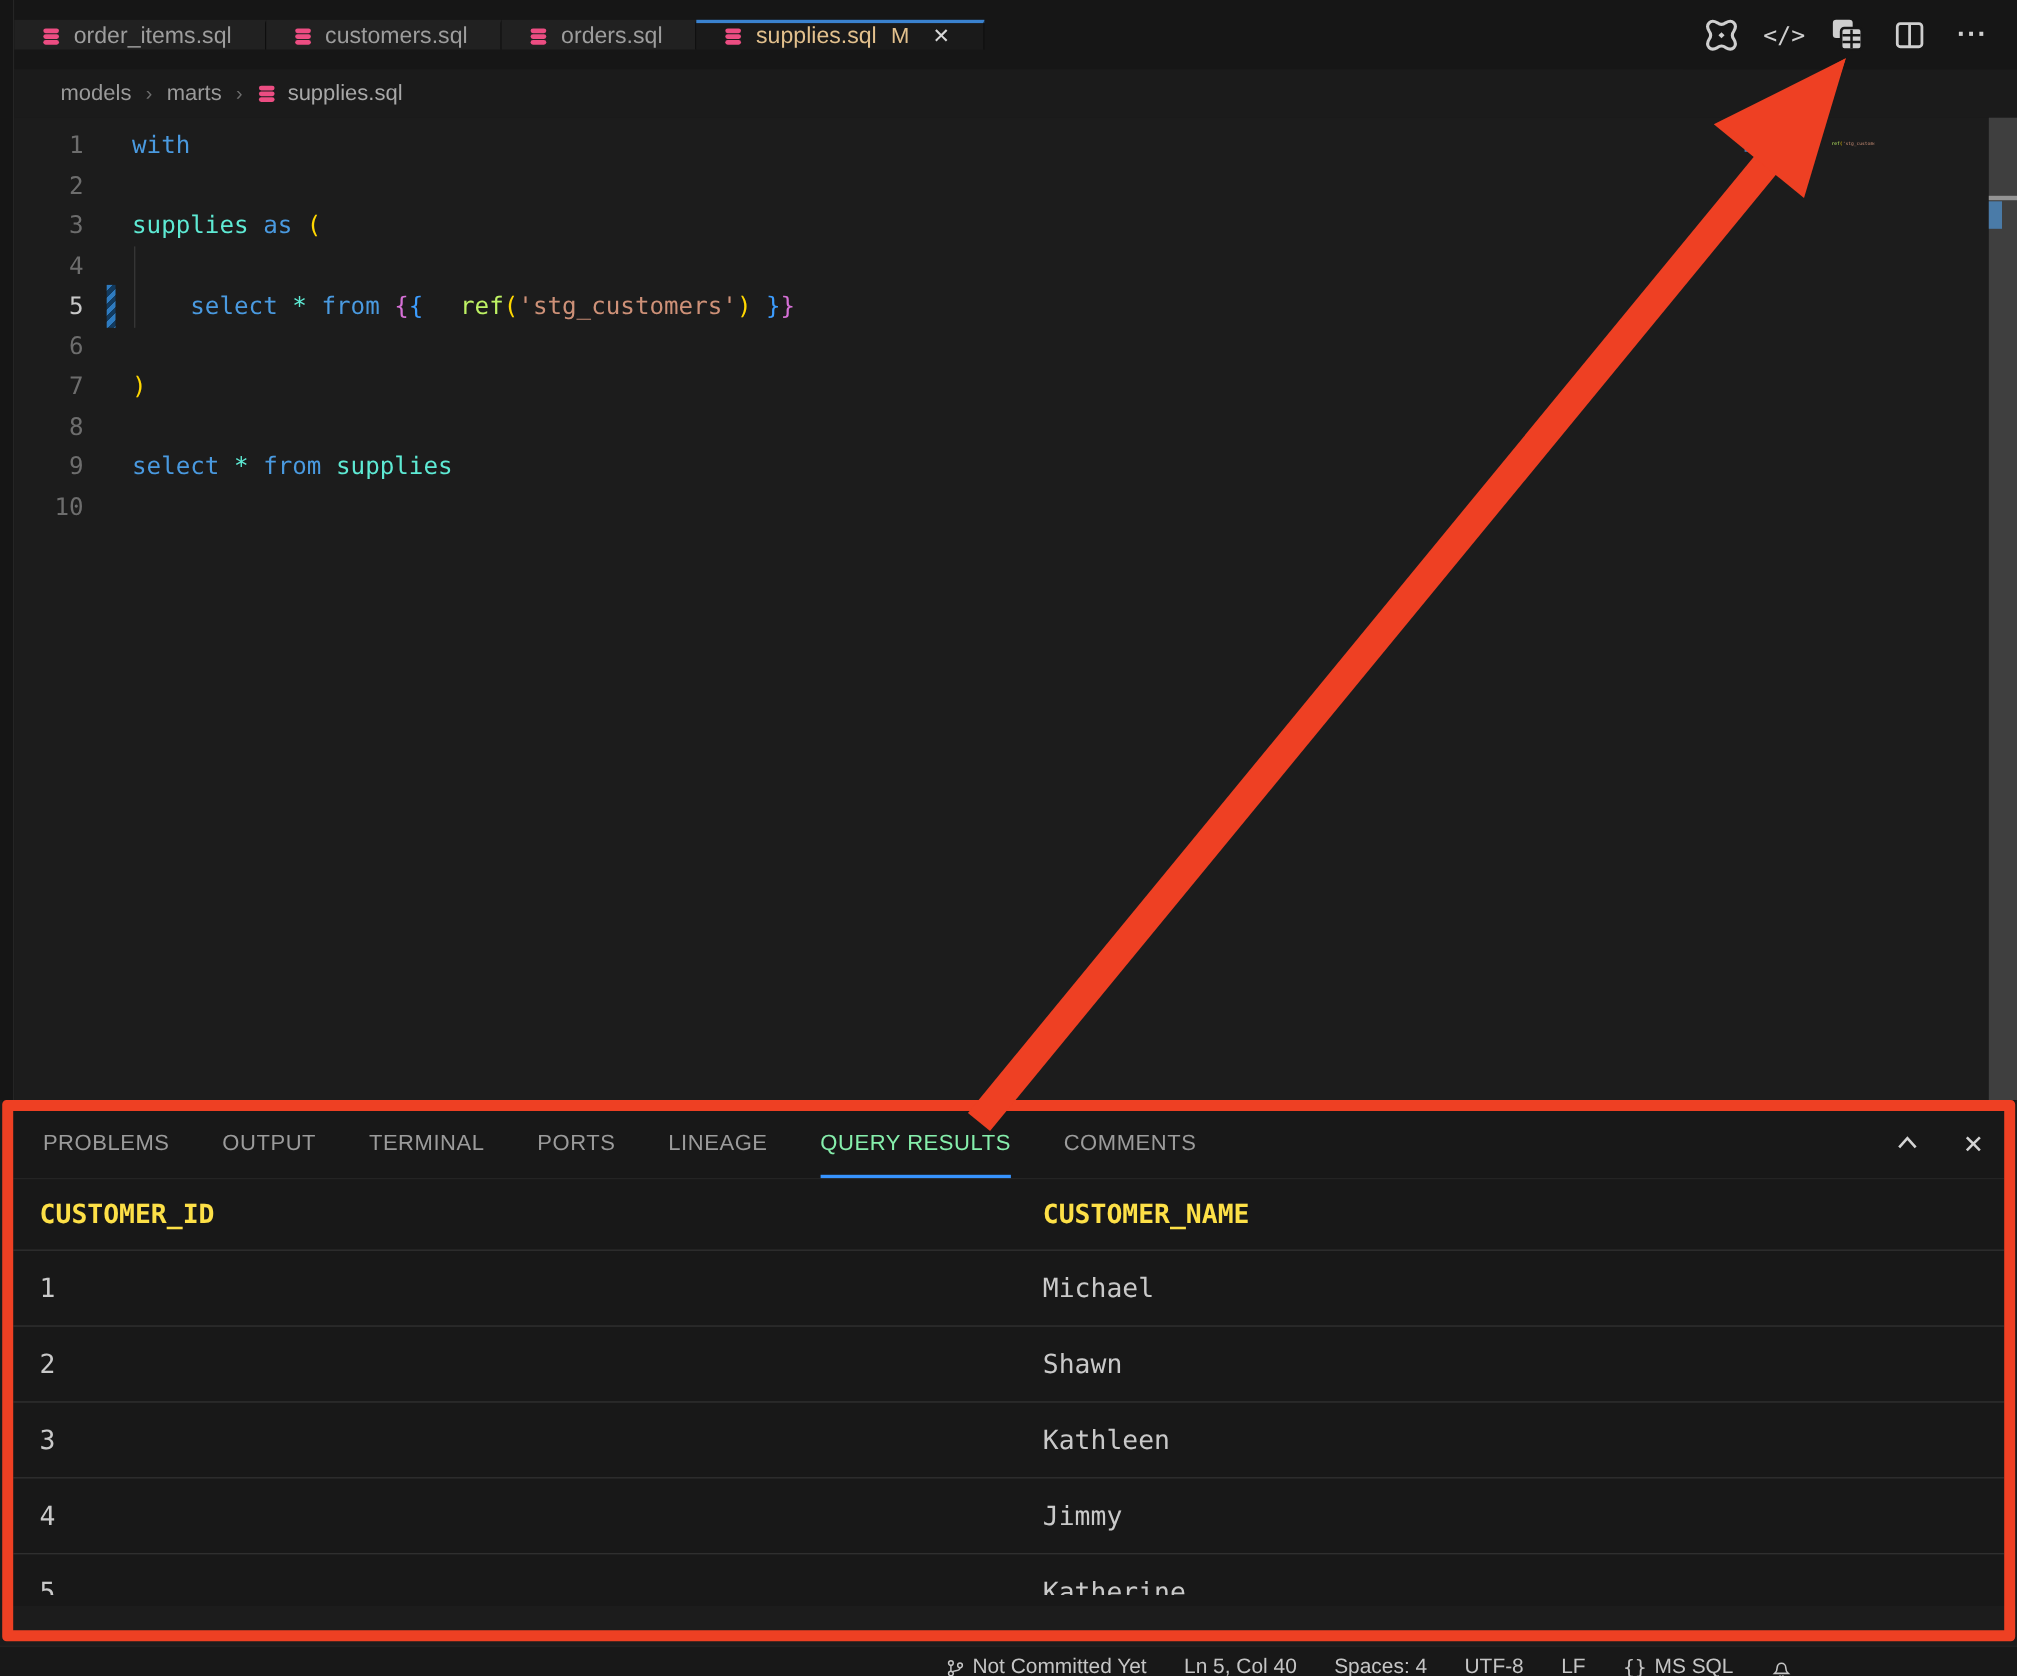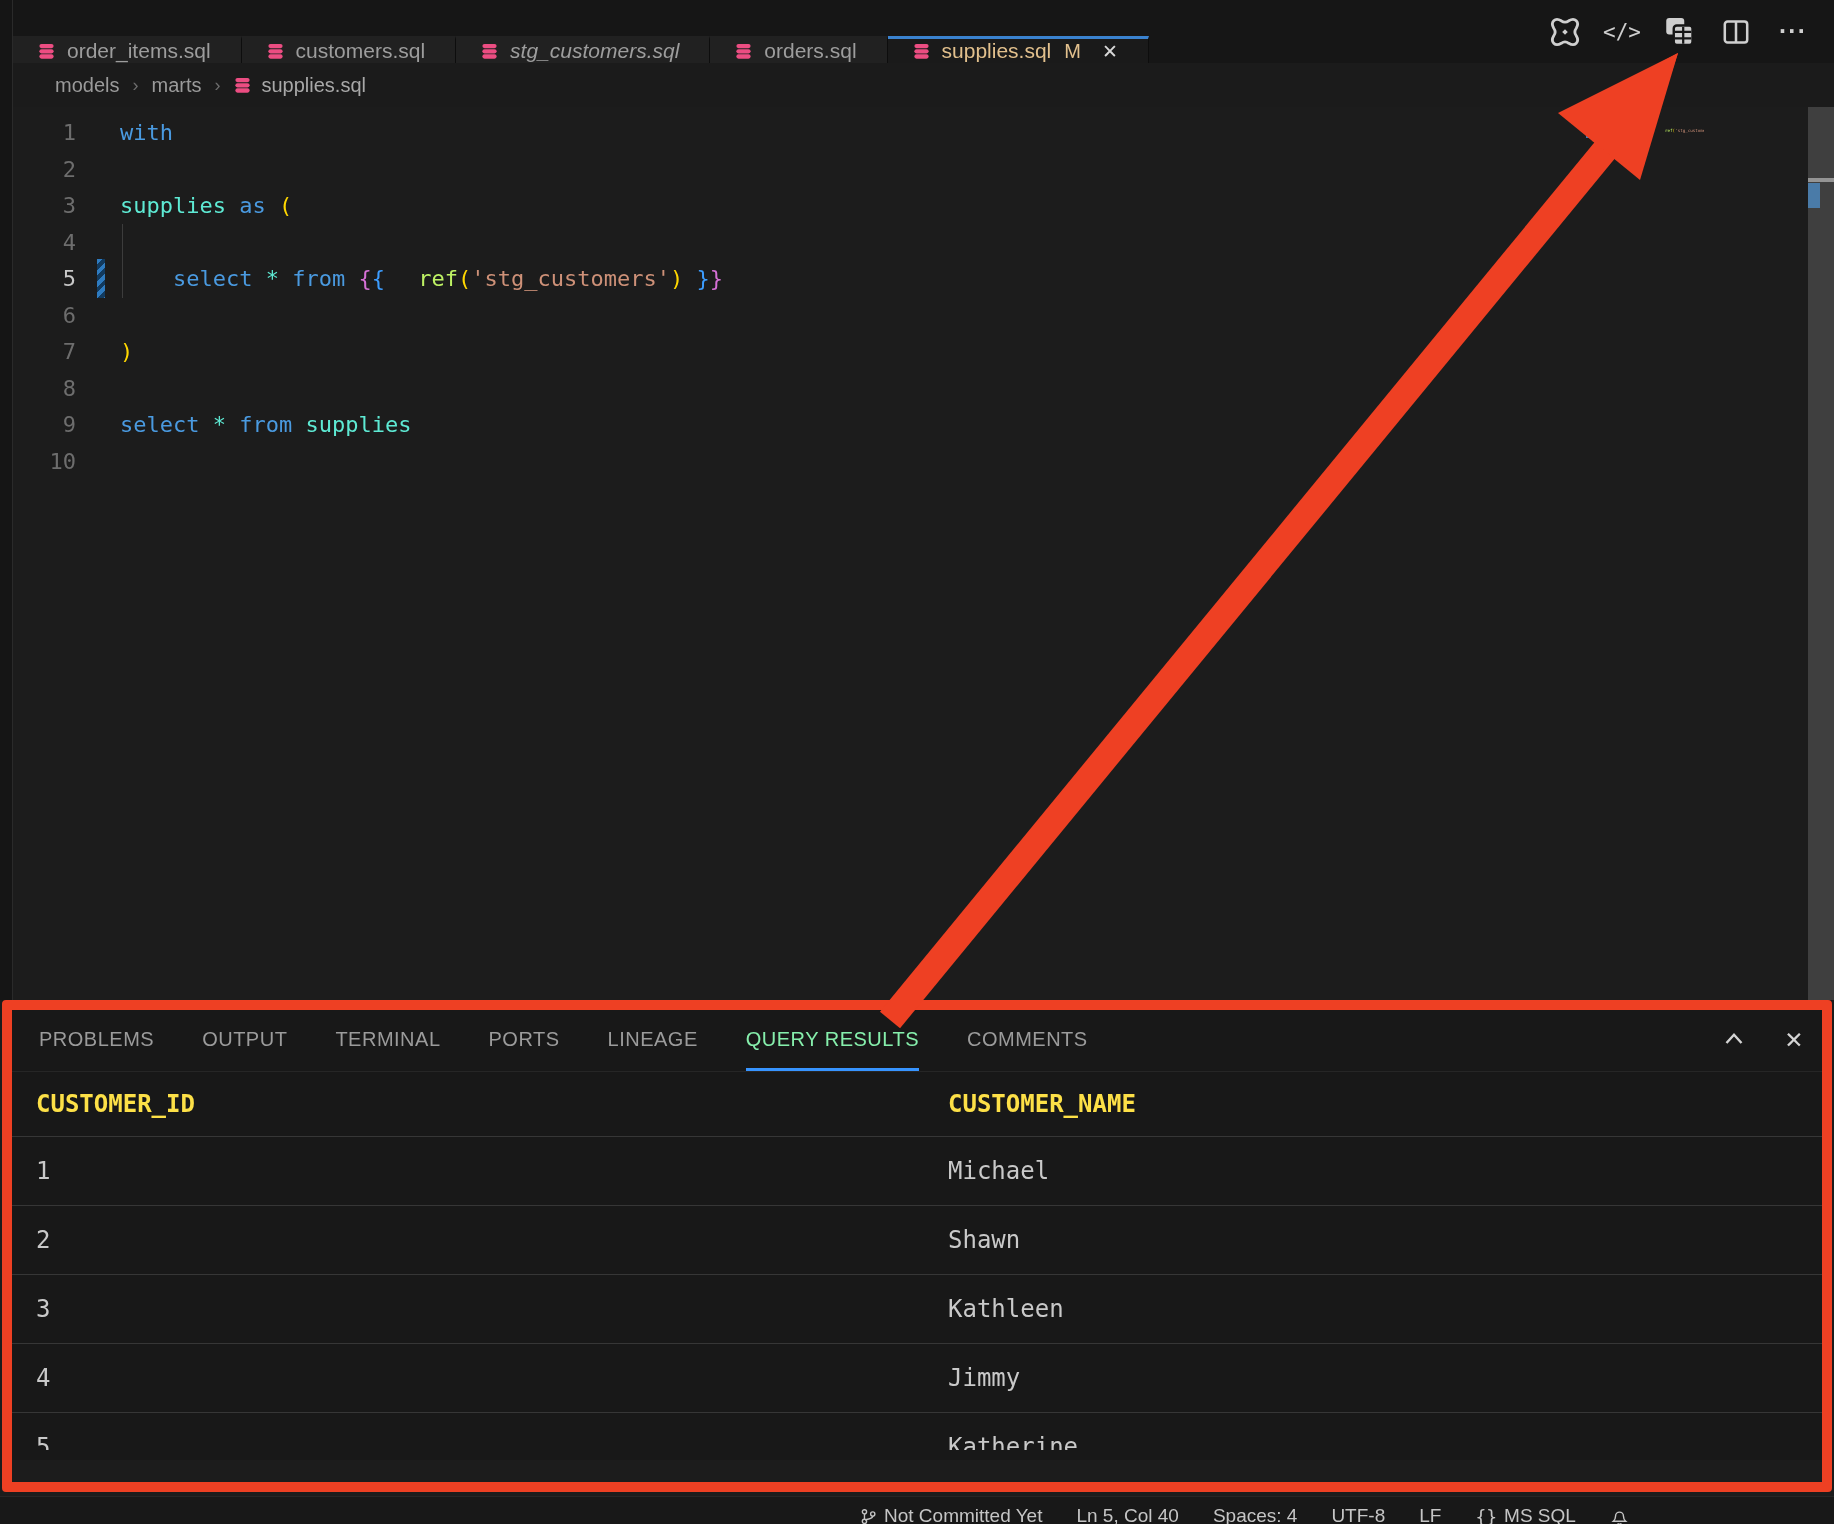--- a/index.html
+++ b/index.html
@@ -78,50 +78,40 @@
   svg{display:block;}
 </style>
 </head>
 <body>
 
 <div class="app">
 
   <div class="left-strip"></div>
 
   <div class="tabbar">
-    <div id="tabs-holder" style="display:flex;align-items:flex-end;">
+    <div id="tabs-holder" style="display:flex;align-items:center;">
         <div class="tab">
           <span>
             <svg width="19" height="19" viewBox="0 0 16 16">
               <rect x="2" y="1.6" width="12" height="3.6" rx="1.8" fill="#ec4d82"></rect>
               <rect x="2" y="6" width="12" height="3.6" rx="1.8" fill="#ec4d82"></rect>
               <rect x="2" y="10.4" width="12" height="3.6" rx="1.8" fill="#ec4d82"></rect>
             </svg>
           </span>
           <span class="tab-label">order_items.sql</span>
         </div>
         <div class="tab">
           <span>
             <svg width="19" height="19" viewBox="0 0 16 16">
               <rect x="2" y="1.6" width="12" height="3.6" rx="1.8" fill="#ec4d82"></rect>
               <rect x="2" y="6" width="12" height="3.6" rx="1.8" fill="#ec4d82"></rect>
               <rect x="2" y="10.4" width="12" height="3.6" rx="1.8" fill="#ec4d82"></rect>
             </svg>
           </span>
           <span class="tab-label">customers.sql</span>
-        </div>
-        <div class="tab italic">
-          <span>
-            <svg width="19" height="19" viewBox="0 0 16 16">
-              <rect x="2" y="1.6" width="12" height="3.6" rx="1.8" fill="#ec4d82"></rect>
-              <rect x="2" y="6" width="12" height="3.6" rx="1.8" fill="#ec4d82"></rect>
-              <rect x="2" y="10.4" width="12" height="3.6" rx="1.8" fill="#ec4d82"></rect>
-            </svg>
-          </span>
-          <span class="tab-label">stg_customers.sql</span>
         </div>
         <div class="tab">
           <span>
             <svg width="19" height="19" viewBox="0 0 16 16">
               <rect x="2" y="1.6" width="12" height="3.6" rx="1.8" fill="#ec4d82"></rect>
               <rect x="2" y="6" width="12" height="3.6" rx="1.8" fill="#ec4d82"></rect>
               <rect x="2" y="10.4" width="12" height="3.6" rx="1.8" fill="#ec4d82"></rect>
             </svg>
           </span>
           <span class="tab-label">orders.sql</span>

